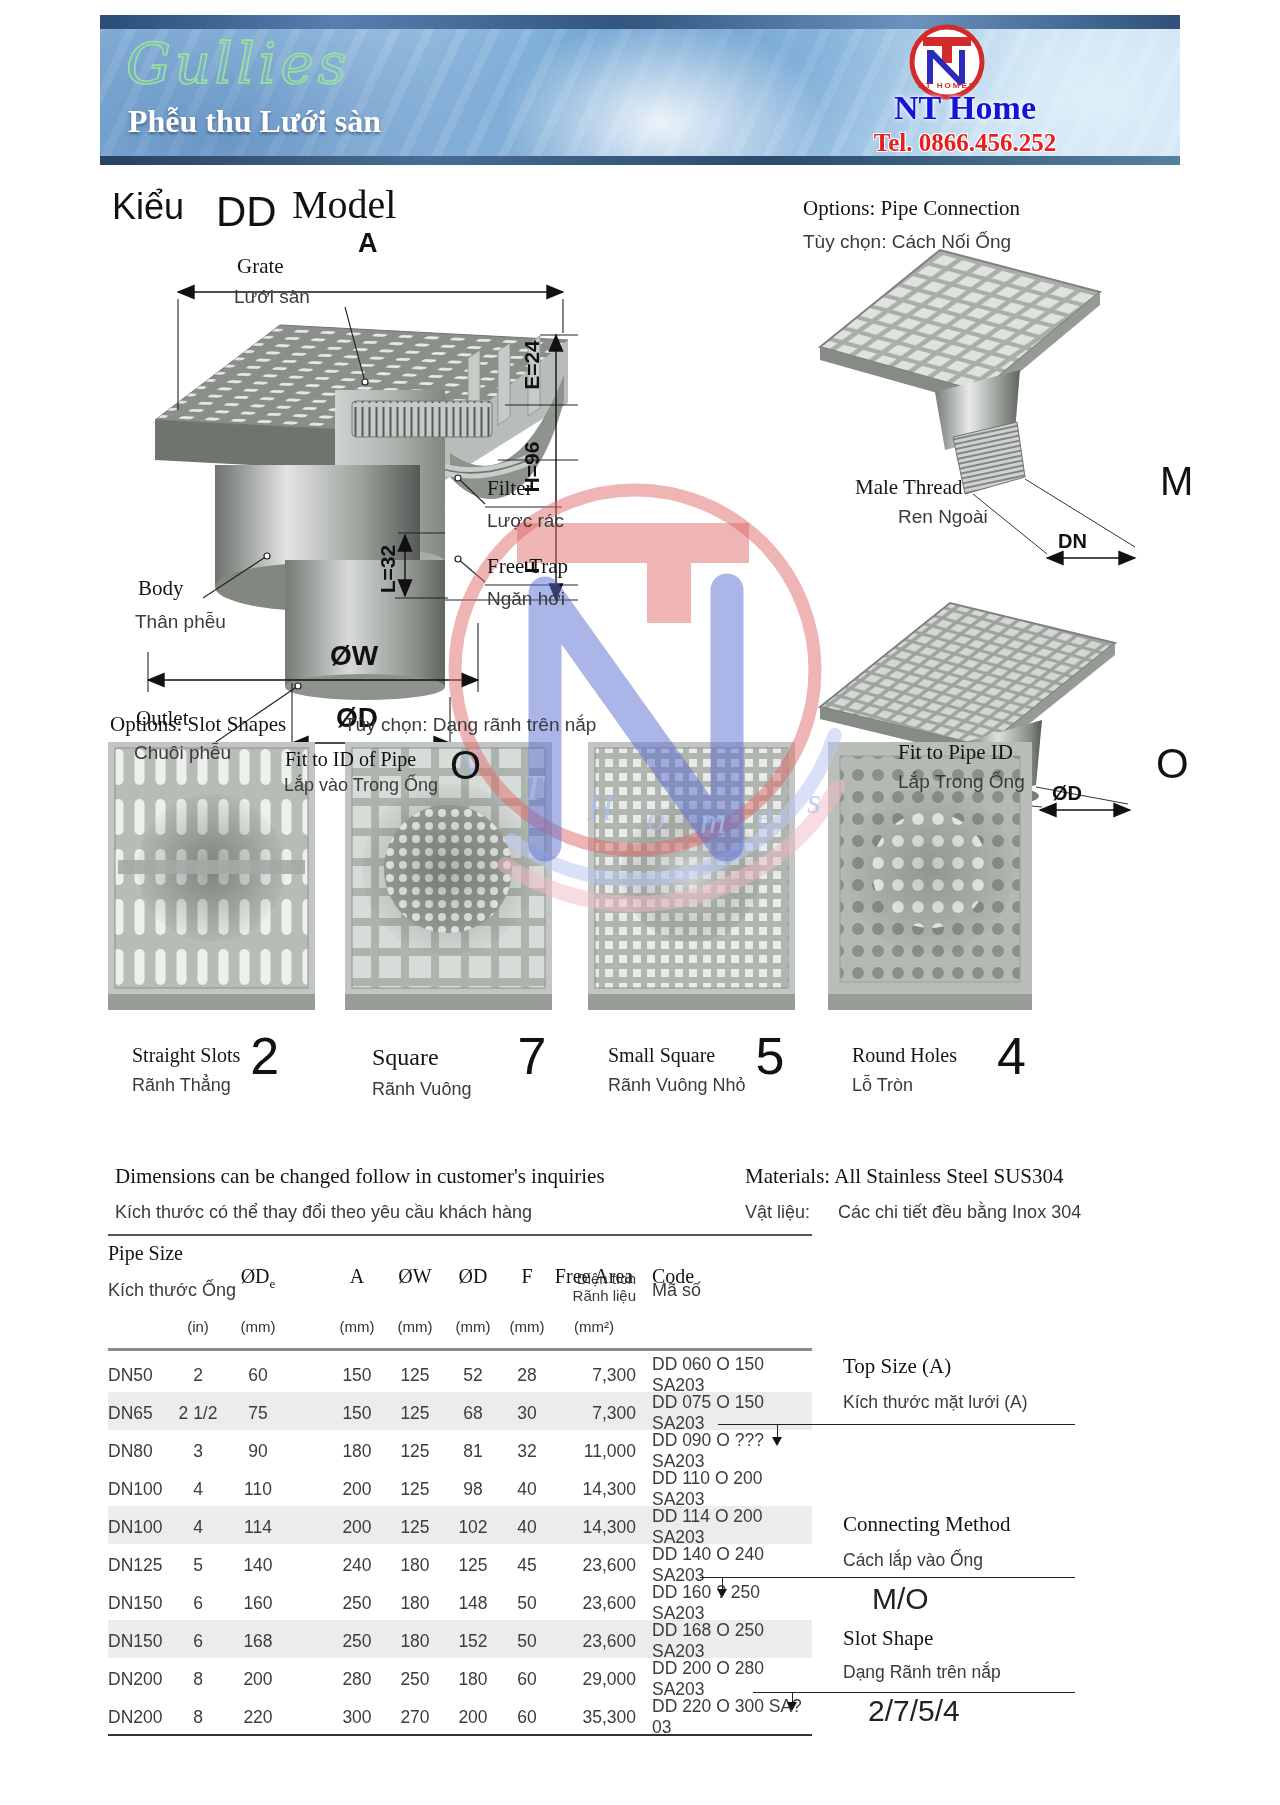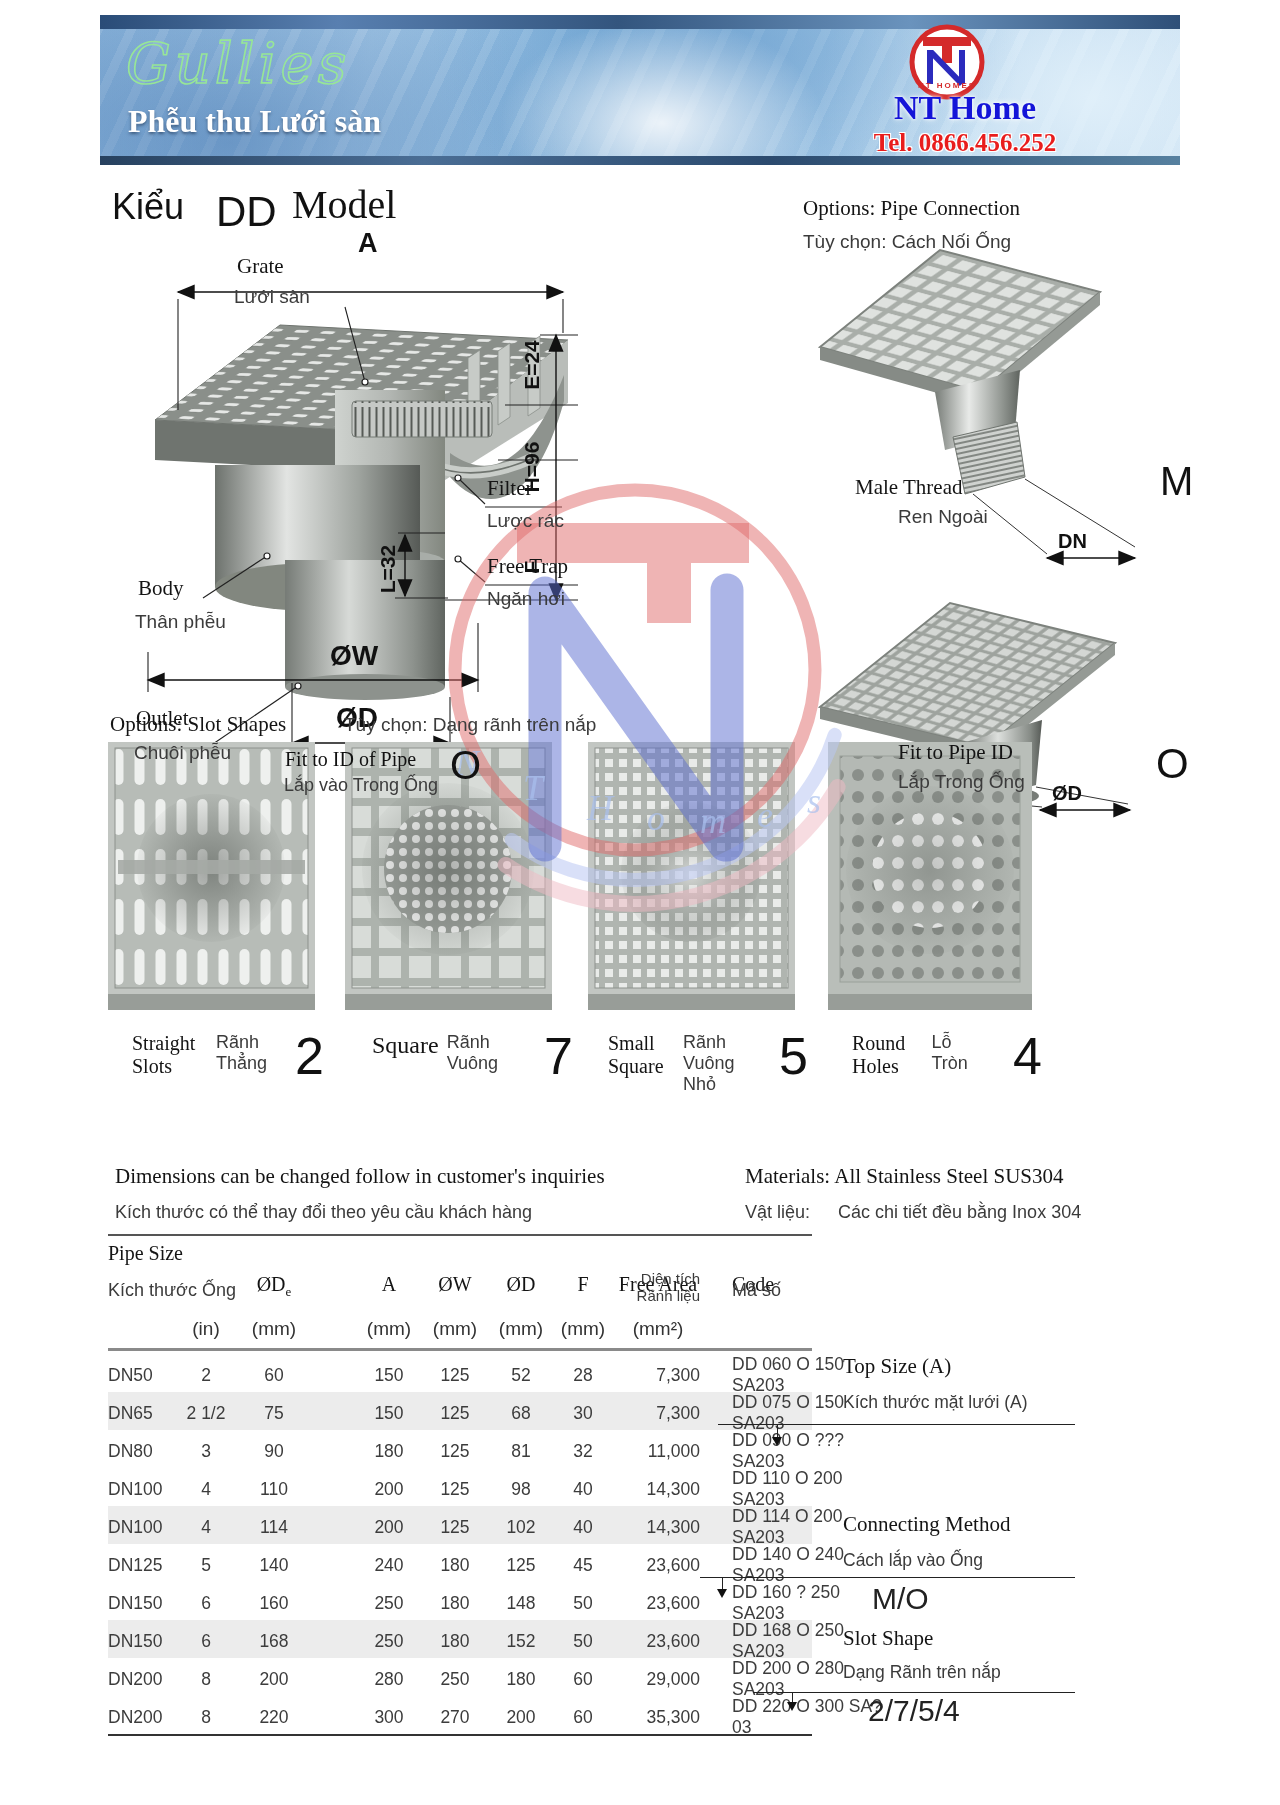--- a/index.html
+++ b/index.html
@@ -35,39 +35,39 @@
   .company{position:absolute;left:760px;top:74px;width:210px;text-align:center;
       font-family:"Liberation Serif",serif;font-weight:bold;font-size:34px;color:#1414d8;
       text-shadow:0 0 3px #fff,0 0 6px #fff;}
   .phone{position:absolute;left:755px;top:114px;width:220px;text-align:center;
       font-family:"Liberation Serif",serif;font-weight:bold;font-size:25px;color:#e81d1d;
       text-shadow:-1px -1px 0 #fff,1px -1px 0 #fff,-1px 1px 0 #fff,1px 1px 0 #fff;}
   .logo{position:absolute;left:808px;top:8px;width:78px;height:78px;}
   .logo-cap{position:absolute;left:806px;top:66px;width:82px;text-align:center;font-size:8px;
       color:#d42a2a;font-weight:bold;letter-spacing:2px;}
   
-  .tgrid{display:grid;grid-template-columns:62px 56px 64px 38px 58px 58px 58px 50px 84px 16px 160px;gap:8px;}
+  .tgrid{display:grid;grid-template-columns:62px 56px 64px 38px 58px 58px 58px 50px 84px 16px 160px;}
   .rule{position:absolute;left:108px;width:704px;height:0;}
   .c1{grid-column:1;} .c2{grid-column:2;text-align:center;} .c3{grid-column:3;text-align:center;}
   .c5{grid-column:5;text-align:center;} .c6{grid-column:6;text-align:center;}
   .c7{grid-column:7;text-align:center;} .c8{grid-column:8;text-align:center;}
   .c9{grid-column:9;text-align:right;} .c11{grid-column:11;}
   .c13{grid-column:1/4;} 
   .trow{height:38px;align-items:center;font-size:17.5px;color:#3c3c3c;}
   .trow.shaded{background:#ececec;}
   .lead-h{position:absolute;height:0;border-top:1.4px solid #222;}
   .lead-v{position:absolute;width:0;border-left:1.4px solid #222;}
   .lead-arrow{position:absolute;width:0;height:0;border-left:5px solid transparent;
       border-right:5px solid transparent;border-top:9px solid #111;}
   .ann-en{position:absolute;font-family:"Liberation Serif",serif;font-size:21px;color:#141414;white-space:nowrap;}
   .ann-vi{position:absolute;font-family:"Liberation Sans",sans-serif;font-size:17.5px;color:#3b3b3b;white-space:nowrap;}
   .ann-val{position:absolute;font-family:"Liberation Sans",sans-serif;font-size:30px;color:#222;white-space:nowrap;}
   .fig{position:absolute;}
   .slotlab{position:absolute;top:1032px;display:flex;gap:10px;align-items:flex-start;}
-  .slotlab .txt{display:flex;flex-direction:row;gap:8px;}
+  .slotlab .txt{display:flex;flex-direction:column;gap:8px;margin-top:12px;}
   .slotlab .num{font-size:52px;line-height:.95;color:#111;font-family:"Liberation Sans",sans-serif;}
   svg text{font-family:"Liberation Serif",serif;}
 </style>
 </head>
 <body>
 
 <div class="page">
 
   <div class="banner">
     <div class="brand">Gullies</div>
@@ -418,21 +418,21 @@
 
   <div class="abs tgrid" style="left:108px;top:1268px;width:704px;height:44px;font-size:18px;color:#3b3b3b;">
     <div class="c13" style="padding-top:12px;">Kích thước Ống</div>
     <div class="c9" style="font-size:15px;line-height:1.15;padding-top:2px;">
       <div>Diện tích</div>
       <div>Rãnh liệu</div>
     </div>
     <div class="c11" style="padding-top:12px;">Mã số</div>
   </div>
 
-  <div class="abs tgrid" style="left:108px;top:1318px;width:704px;height:24px;font-size:19px;color:#333;">
+  <div class="abs tgrid" style="left:108px;top:1318px;width:704px;height:24px;font-size:15px;color:#333;">
     <div class="c2">(in)</div>
     <div class="c3">(mm)</div>
     <div class="c5">(mm)</div>
     <div class="c6">(mm)</div>
     <div class="c7">(mm)</div>
     <div class="c8">(mm)</div>
     <div class="c9" style="text-align:center;">(mm²)</div>
   </div>
 
   <div class="rule" style="top:1348px;border-top:3px solid #8a8a8a;"></div>

